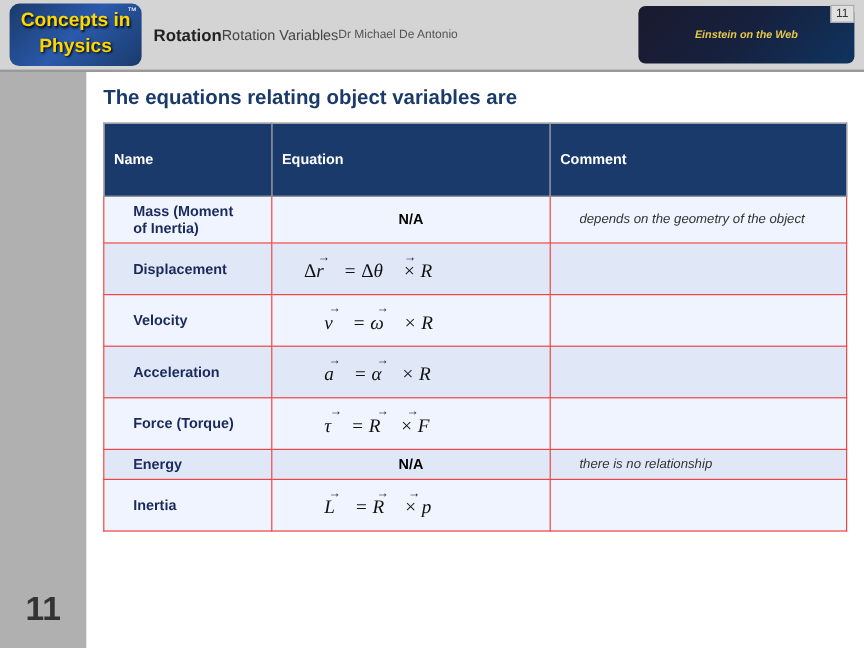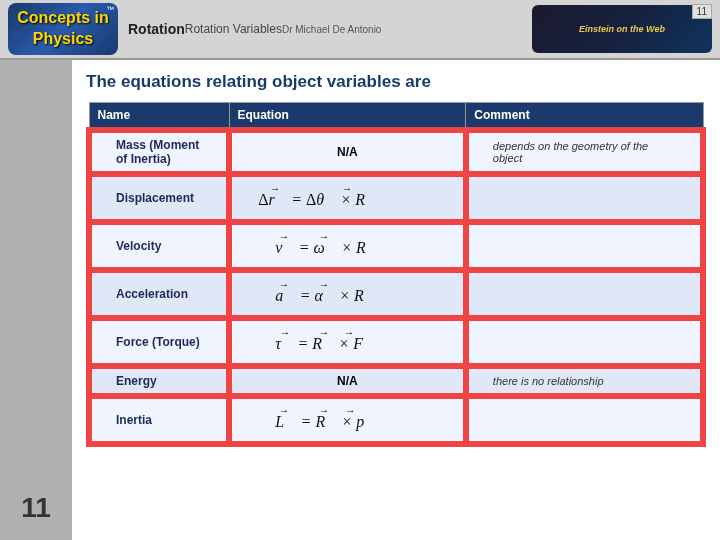--- a/index.html
+++ b/index.html
@@ -151,41 +151,41 @@
       border-collapse: collapse;
       font-size: 12px;
     }
 
     table thead tr {
       background: #1a3a6b;
       color: white;
     }
 
     table thead th {
-      padding: 5px 8px;
+      padding: 23px 8px;
       text-align: left;
       font-weight: bold;
       border: 1px solid #999;
     }
 
     table tbody tr {
       border: 1px solid #aaa;
     }
 
     table tbody tr:nth-child(odd) {
       background: #f0f4ff;
     }
 
     table tbody tr:nth-child(even) {
       background: #e0e8f8;
     }
 
     table tbody td {
       padding: 5px 24px;
-      border: 6px solid #ef4444;
+      border: 1px solid #ef4444;
       vertical-align: middle;
     }
 
     .name-col {
       width: 140px;
       font-weight: bold;
       color: #1a2a5a;
     }
 
     .eq-col {

